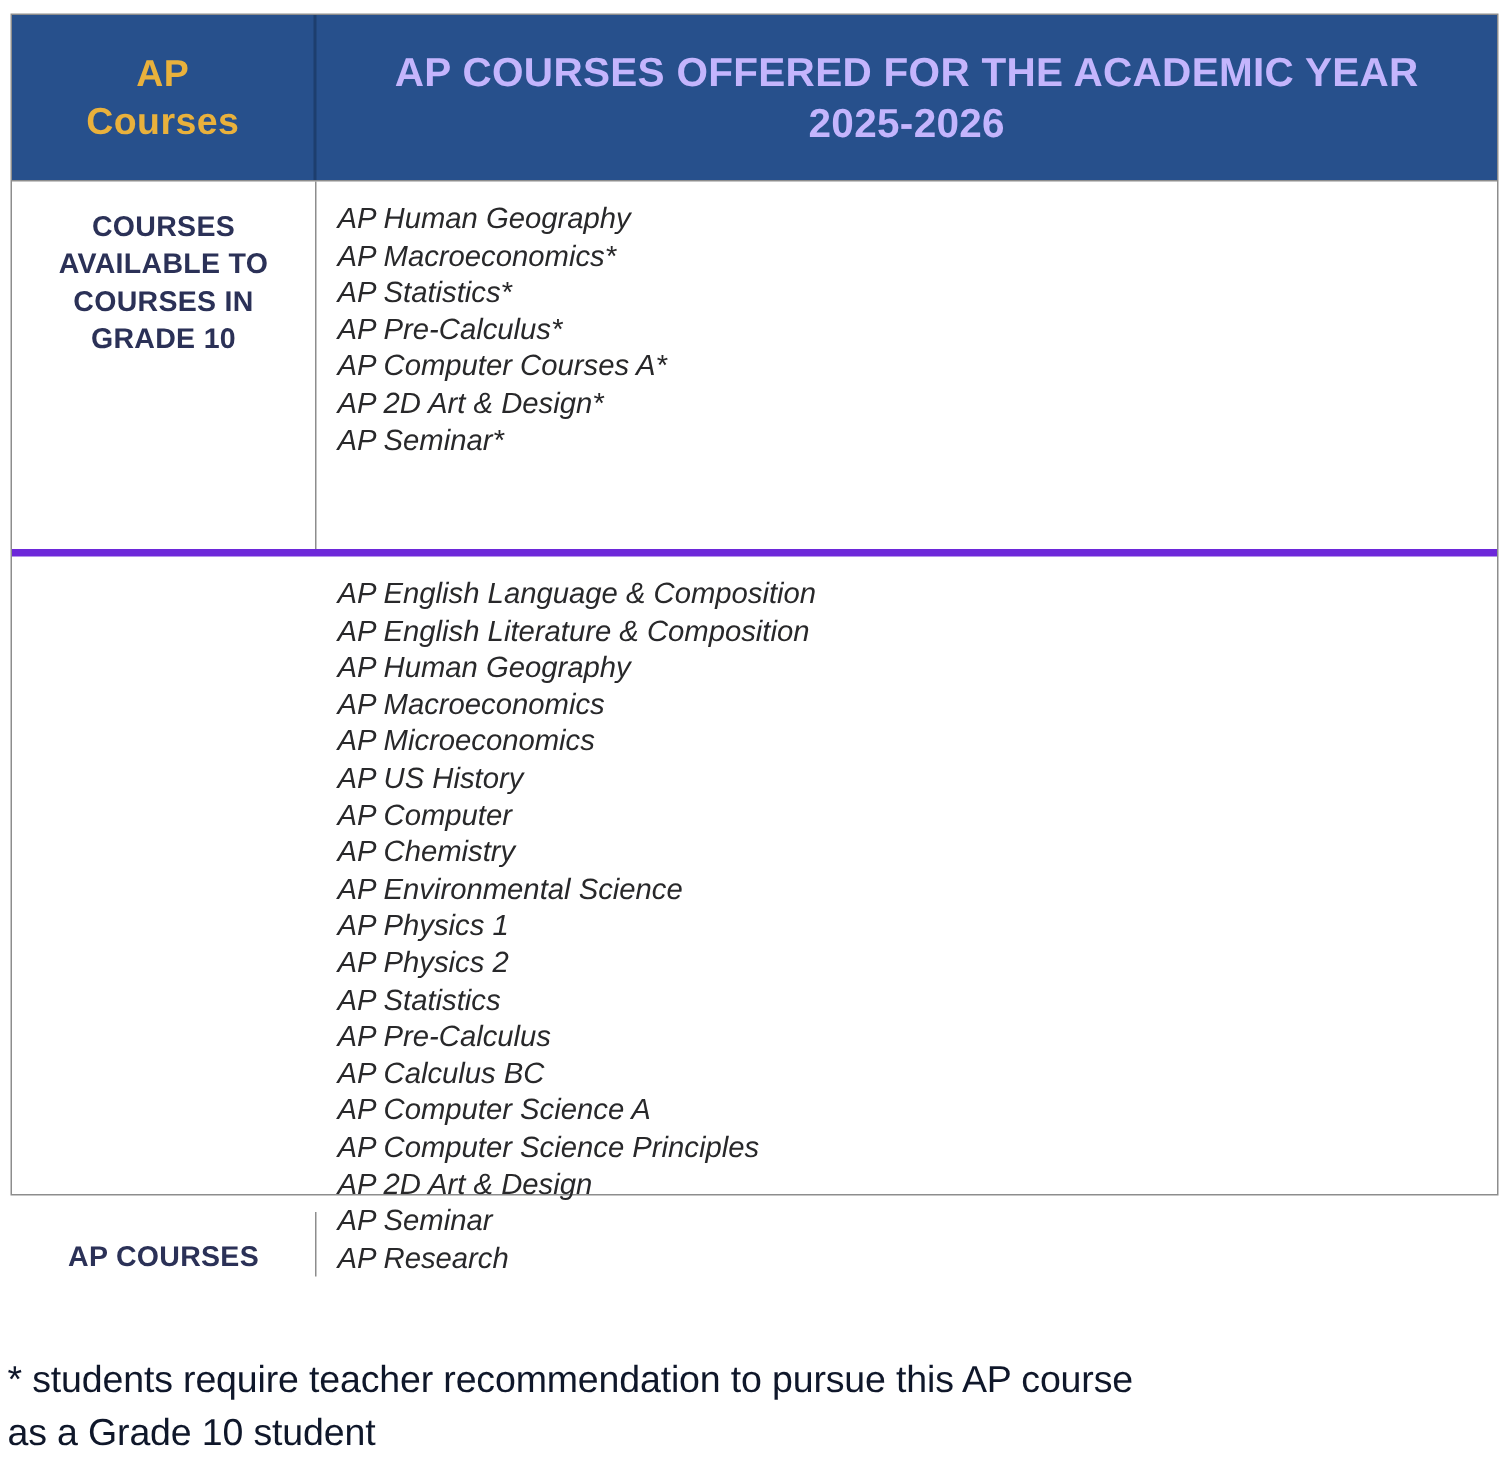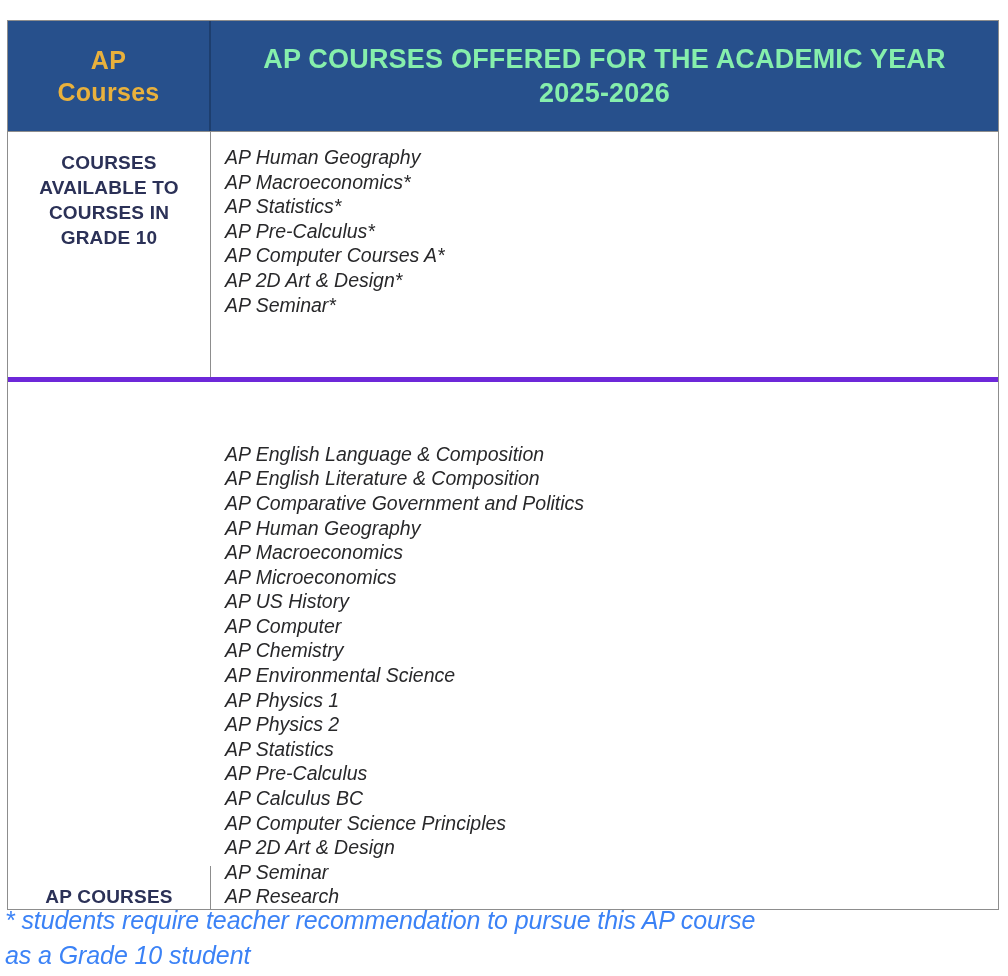--- a/index.html
+++ b/index.html
@@ -18,23 +18,23 @@
     position: relative;
     width: 1008px;
     height: 976px;
     background: #ffffff;
   }
 
   
   .ap-table {
     position: absolute;
     left: 7px;
-    top: 20px;
+    top: 9px;
     width: 992px;
-    height: 890px;
+    height: 788px;
     border: 1px solid #8d8d8d;
     box-sizing: border-box;
     border-collapse: collapse;
     background: #ffffff;
   }
 
   .table-grid {
     display: flex;
     flex-direction: column;
     width: 100%;
@@ -64,21 +64,21 @@
   }
   .header-title-left {
     color: #e9b13c;
     font-weight: bold;
     font-size: 25px;
     line-height: 32px;
     text-align: center;
     letter-spacing: 0.3px;
   }
   .header-title-right {
-    color: #86efac;
+    color: #c4b5fd;
     font-weight: bold;
     font-size: 27px;
     line-height: 34px;
     text-align: center;
     letter-spacing: 0.2px;
     padding: 0 16px;
   }
 
   
   .body-row {
@@ -127,22 +127,21 @@
     white-space: nowrap;
     font-style: italic;
   }
 
   
   .footnote {
     position: absolute;
     left: 5px;
     top: 903px;
     width: 990px;
-    color: #3b82f6;
-    font-style: italic;
+    color: #0f172a;
     font-size: 25px;
     line-height: 35px;
     letter-spacing: -0.1px;
   }
 </style>
 </head>
 <body>
 
 <div class="page">
 
@@ -189,33 +188,33 @@
       <div class="body-row row-allcourses">
         <div class="label-cell">
           <div class="label-text">
             <div>AP COURSES</div>
           </div>
         </div>
         <div class="list-cell">
           <ul class="course-list">
             <li class="course-item">AP English Language &amp; Composition</li>
             <li class="course-item">AP English Literature &amp; Composition</li>
-            <li class="course-item">AP Comparative Government and Politics</li>
             <li class="course-item">AP Human Geography</li>
             <li class="course-item">AP Macroeconomics</li>
             <li class="course-item">AP Microeconomics</li>
             <li class="course-item">AP US History</li>
             <li class="course-item">AP Computer</li>
             <li class="course-item">AP Chemistry</li>
             <li class="course-item">AP Environmental Science</li>
             <li class="course-item">AP Physics 1</li>
             <li class="course-item">AP Physics 2</li>
             <li class="course-item">AP Statistics</li>
             <li class="course-item">AP Pre-Calculus</li>
             <li class="course-item">AP Calculus BC</li>
+            <li class="course-item">AP Computer Science A</li>
             <li class="course-item">AP Computer Science Principles</li>
             <li class="course-item">AP 2D Art &amp; Design</li>
             <li class="course-item">AP Seminar</li>
             <li class="course-item">AP Research</li>
           </ul>
         </div>
       </div>
 
     </div>
   </div>

